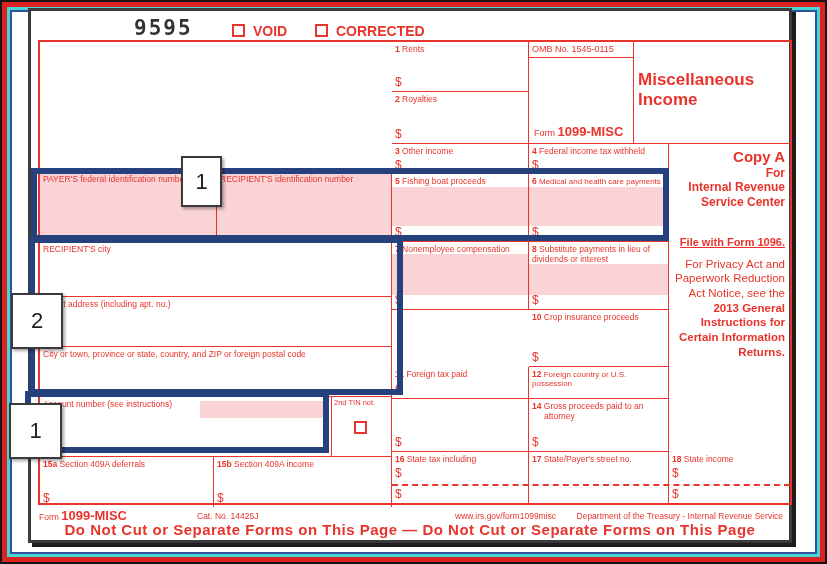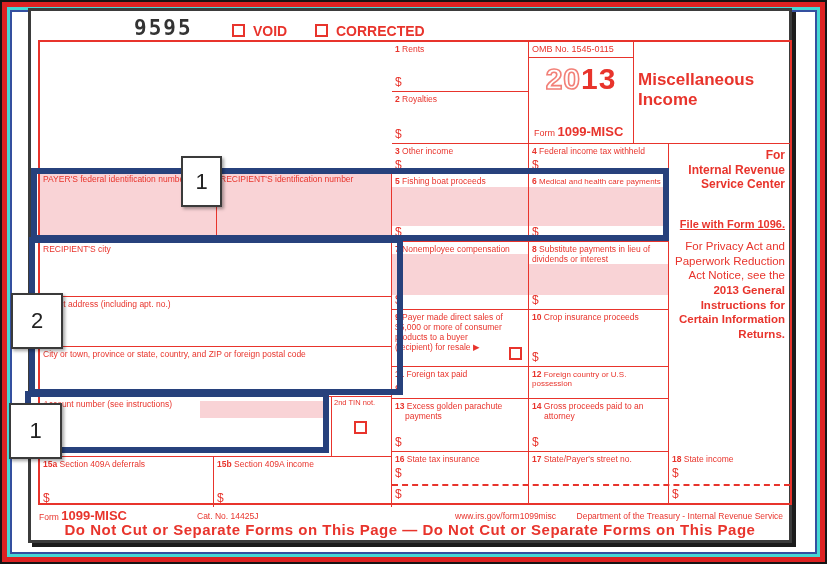--- a/index.html
+++ b/index.html
@@ -141,69 +141,64 @@
       <div class="cell" style="left:352px;top:200px;width:137px;height:68px;">
         <div class="pink-band" style="top:12px;bottom:14px;"></div>
         <div class="lbl"><b>7</b> <span>Nonemployee compensation</span></div>
         <span class="dollar">$</span>
       </div>
       <div class="cell" style="left:489px;top:200px;width:140px;height:68px;">
         <div class="pink-band" style="top:22px;bottom:14px;"></div>
         <div class="lbl"><b>8</b> <span>Substitute payments in lieu of dividends or interest</span></div>
         <span class="dollar">$</span>
       </div>
-      <div class="cell" style="left:352px;top:268px;width:137px;height:57px;">
-        <div class="lbl" style="padding-right:20px;"><b>9</b> <span>Payer made direct sales of $5,000 or more of consumer products to a buyer (recipient) for resale ▶</span></div>
-        <span class="cb" style="position:absolute;right:6px;bottom:6px;"></span>
-      </div>
       <div class="cell" style="left:489px;top:268px;width:140px;height:57px;">
         <div class="lbl"><b>10</b> <span>Crop insurance proceeds</span></div>
         <span class="dollar">$</span>
       </div>
       <div class="cell" style="left:352px;top:325px;width:137px;height:32px;">
         <div class="lbl"><b>11</b> <span>Foreign tax paid</span></div>
         <span class="dollar" style="bottom:1px;">$</span>
       </div>
       <div class="cell" style="left:489px;top:325px;width:140px;height:32px;">
         <div class="lbl" style="font-size:8px;"><b>12</b> <span>Foreign country or U.S. possession</span></div>
       </div>
       <div class="cell" style="left:352px;top:357px;width:137px;height:53px;">
-        <div class="lbl" style="padding-left:10px;text-indent:-10px;"><b>13</b> <span>Excess golden parachute payments</span></div>
         <span class="dollar">$</span>
       </div>
       <div class="cell" style="left:489px;top:357px;width:140px;height:53px;">
         <div class="lbl" style="padding-left:12px;text-indent:-12px;"><b>14</b> <span>Gross proceeds paid to an attorney</span></div>
         <span class="dollar">$</span>
       </div>
 
       <div class="cell no-b" style="left:352px;top:410px;width:137px;height:51px;">
-        <div class="lbl"><b>16</b> <span>State tax insurance</span></div>
+        <div class="lbl"><b>16</b> <span>State tax including</span></div>
         <span class="dollar2">$</span>
         <span class="dollar">$</span>
       </div>
       <div class="cell no-b" style="left:489px;top:410px;width:140px;height:51px;">
         <div class="lbl"><b>17</b> <span>State/Payer's street no.</span></div>
       </div>
       <div class="cell no-b no-r" style="left:629px;top:410px;width:121px;height:51px;">
         <div class="lbl"><b>18</b> <span>State income</span></div>
         <span class="dollar2">$</span>
         <span class="dollar">$</span>
       </div>
       <div class="dashed"></div>
 
       <div class="cell" style="left:489px;top:0;width:105px;height:102px;">
         <div class="omb-label">OMB No. 1545-0115</div>
-        <div class="year"><span class="y20">20</span><span class="y13">13</span></div>
         <div class="formline"><span>Form</span> <b>1099-MISC</b></div>
       </div>
       <div class="cell no-r title-cell" style="left:594px;top:0;width:156px;height:102px;">
         <span>Miscellaneous Income</span>
       </div>
 
       <div class="cell no-r no-b copy-col" style="left:629px;top:102px;width:121px;height:308px;">
+        <div class="copy-a">Copy A</div>
         <div class="copy-ln">For</div>
         <div class="copy-ln">Internal Revenue</div>
         <div class="copy-ln">Service Center</div>
         <div class="file-with">File with Form 1096.</div>
         <div class="privacy"><span>For Privacy Act and Paperwork Reduction Act Notice, see the </span><b>2013 General Instructions for Certain Information Returns.</b></div>
       </div>
     </div>
 
     <div class="footer-item" style="left:8px;"><span>Form</span> <b>1099-MISC</b></div>
     <div class="footer-item" style="left:166px;top:500px;">Cat. No. 14425J</div>

